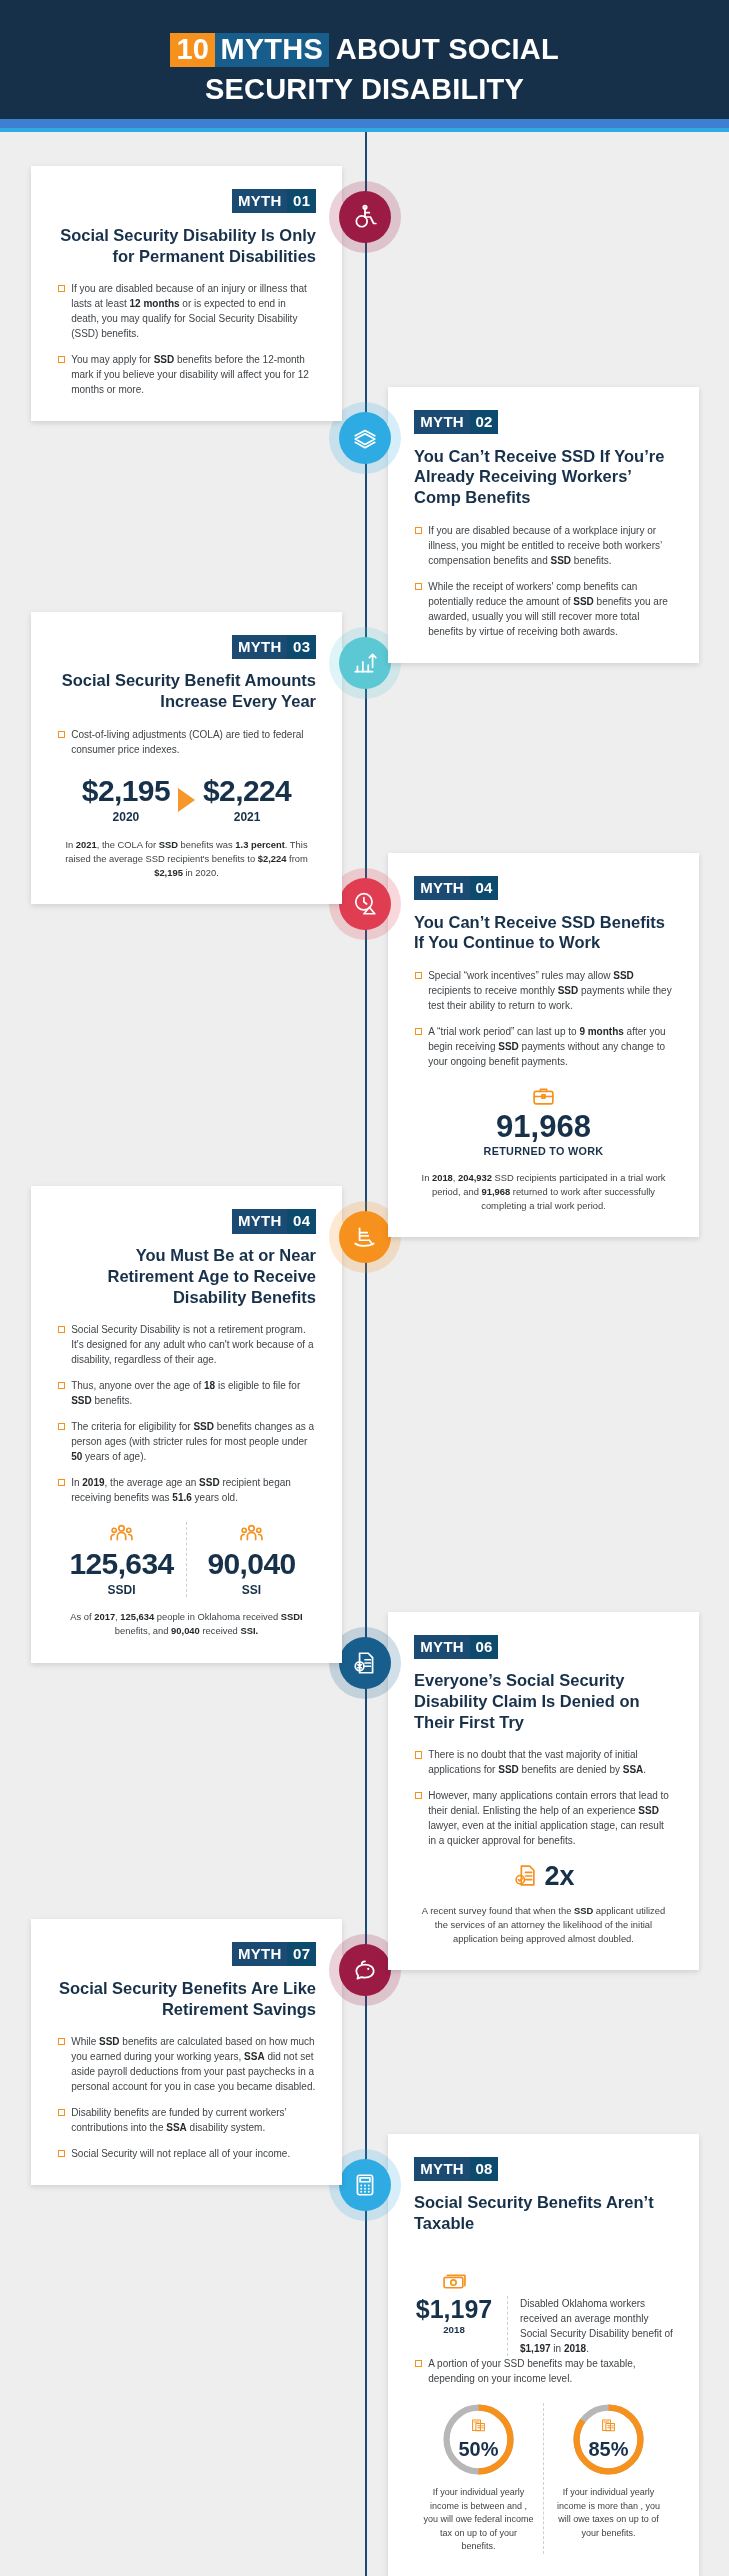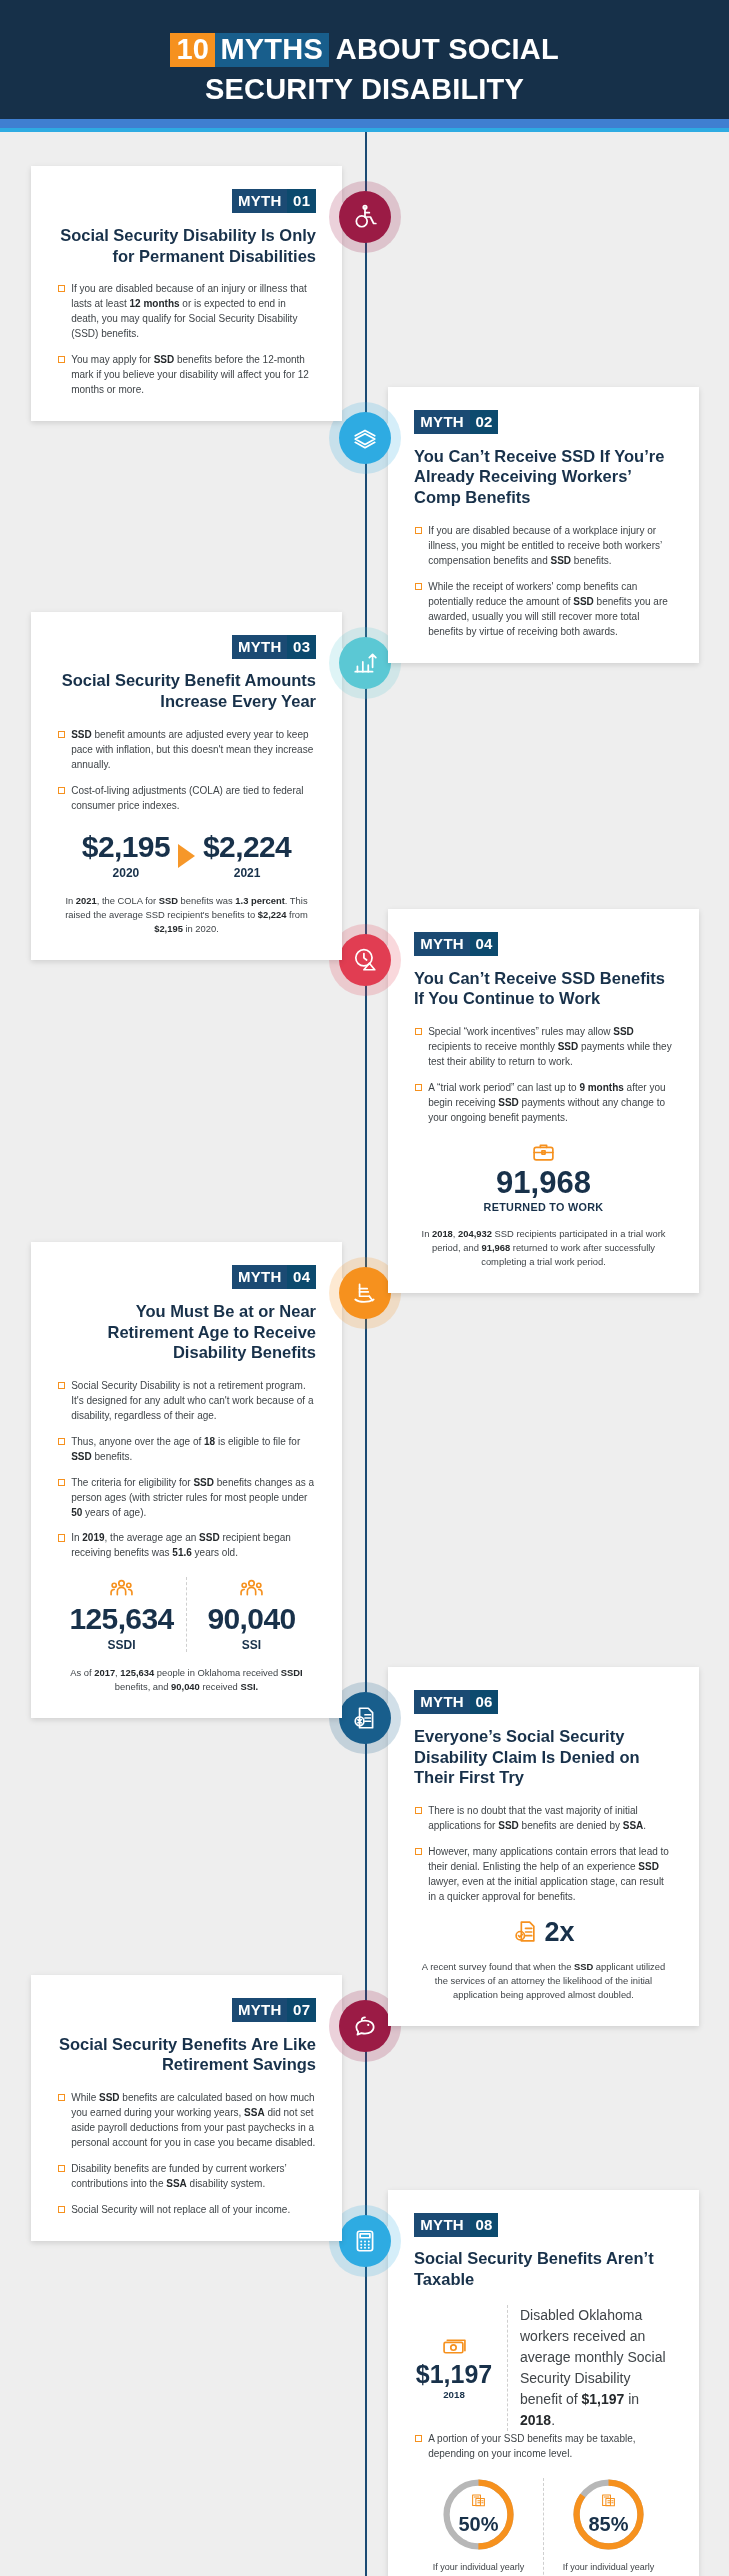--- a/index.html
+++ b/index.html
@@ -236,21 +236,21 @@
 
   .center-stat { text-align: center; margin-top: 15px; }
   .center-stat .big { font-size: 31px; font-weight: bold; color:#18314a; line-height:1; }
   .center-stat .lbl { font-size: 10.8px; font-weight: bold; color:#18314a; letter-spacing:0.3px; margin-top: 3.4px;}
 
   
   .money-row { display:flex; align-items:center; gap: 12.5px; margin-top: 15px; }
   .money-left { text-align:center; min-width: 80px; }
   .money-left .amt { font-size: 25px; font-weight: bold; color:#18314a; line-height:1; }
   .money-left .yr { font-size: 9.7px; font-weight:bold; color:#18314a; margin-top:2.3px; }
-  .money-right { font-size: 14px; line-height:1.5; color:#3f4448; border-left:0.6px dashed #cfcfcf; padding-left: 12.5px; }
+  .money-right { font-size: 10px; line-height:1.5; color:#3f4448; border-left:0.6px dashed #cfcfcf; padding-left: 12.5px; margin-top: 47px; }
 
   
   .donut-row { display:flex; margin-top: 17px; }
   .donut-col { flex:1; text-align:center; padding: 0 8px; }
   .donut-col + .donut-col { border-left: 0.6px dashed #cfcfcf; }
   .donut { width: 73px; height: 73px; margin: 0 auto 10.3px auto; position: relative; }
   .donut svg { transform: rotate(-90deg); }
   .donut .dlabel {
     position:absolute; left:0; right:0; top:35px;
     font-size: 20px; font-weight: bold; color:#18314a;
@@ -328,21 +328,20 @@
   </div>
         <div class="row left" style="margin-top: -51px; z-index: 8;">
     <div class="card">
       <div class="notch"></div>
       <div class="myth-tag">
         <span class="word">MYTH</span>
         <span class="num">03</span>
       </div>
       <h2 class="card-title">Social Security Benefit Amounts Increase Every Year</h2>
       <ul class="bullets">
-              <li><b>SSD</b> benefit amounts are adjusted every year to keep pace with inflation, but this doesn't mean they increase annually.</li>
               <li>Cost-of-living adjustments (COLA) are tied to federal consumer price indexes.</li>
             </ul>
       <div class="stat-row">
       <div class="stat-col">
         <div class="stat-big">$2,195</div>
         <div class="stat-sub">2020</div>
       </div>
       <div class="arrow-right"></div>
       <div class="stat-col">
         <div class="stat-big">$2,224</div>

